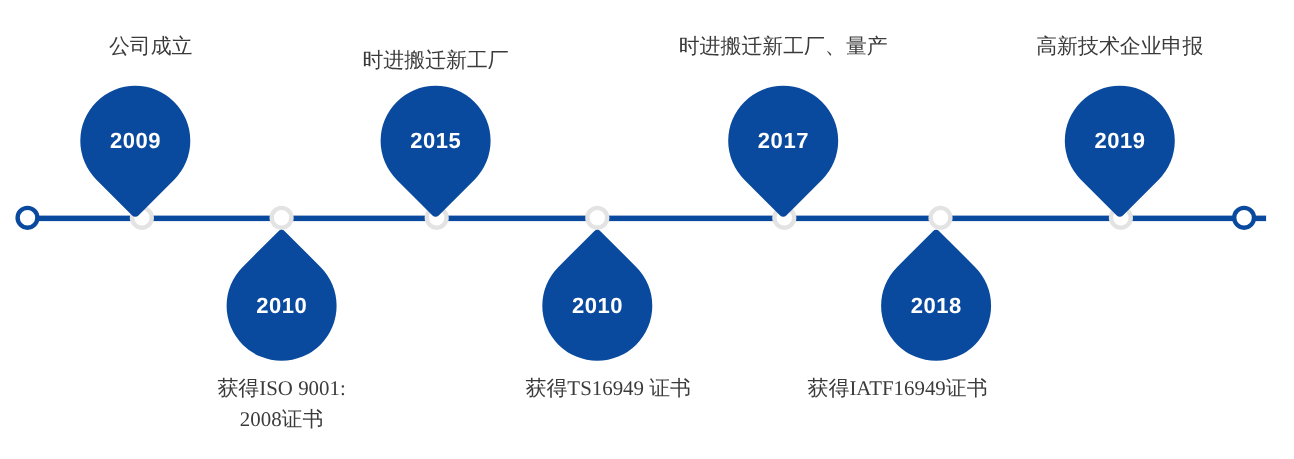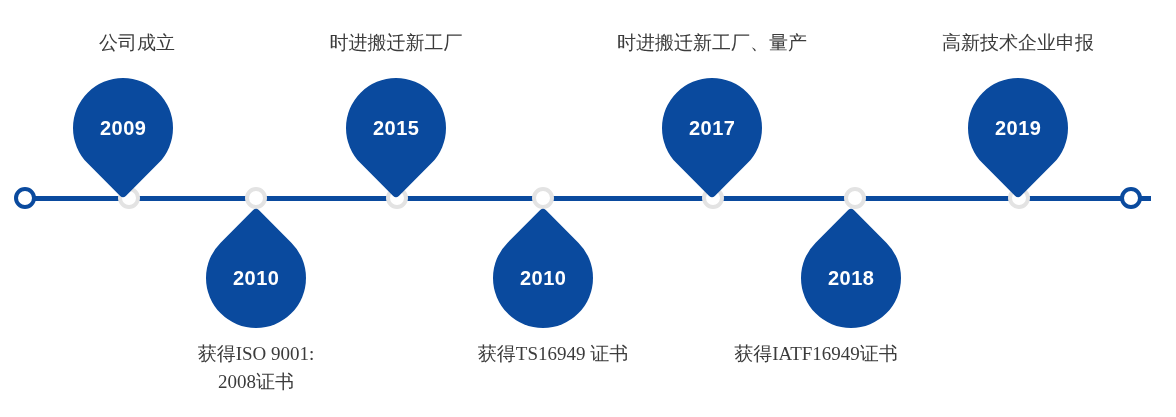--- a/index.html
+++ b/index.html
@@ -152,20 +152,20 @@
         <span class="pin-year">2018</span>
       </div>
       <div class="pin down" style="left: 968px;">
         <span class="pin-year">2019</span>
       </div>
     </div>
   <div id="captions-layer">
       <div class="caption top" style="left: 137px;">公司成立</div>
       <div class="caption bottom" style="left: 256px;">获得ISO 9001:
 2008证书</div>
-      <div class="caption top" style="left: 396px;">时进搬迁新工厂</div>
+      <div class="caption top" style="left: 396px; margin-top: 13px;">时进搬迁新工厂</div>
       <div class="caption bottom" style="left: 553px;">获得TS16949 证书</div>
       <div class="caption top" style="left: 712px;">时进搬迁新工厂、量产</div>
       <div class="caption bottom" style="left: 816px;">获得IATF16949证书</div>
       <div class="caption top" style="left: 1018px;">高新技术企业申报</div>
     </div>
 
 </div>
 
 </body></html>

